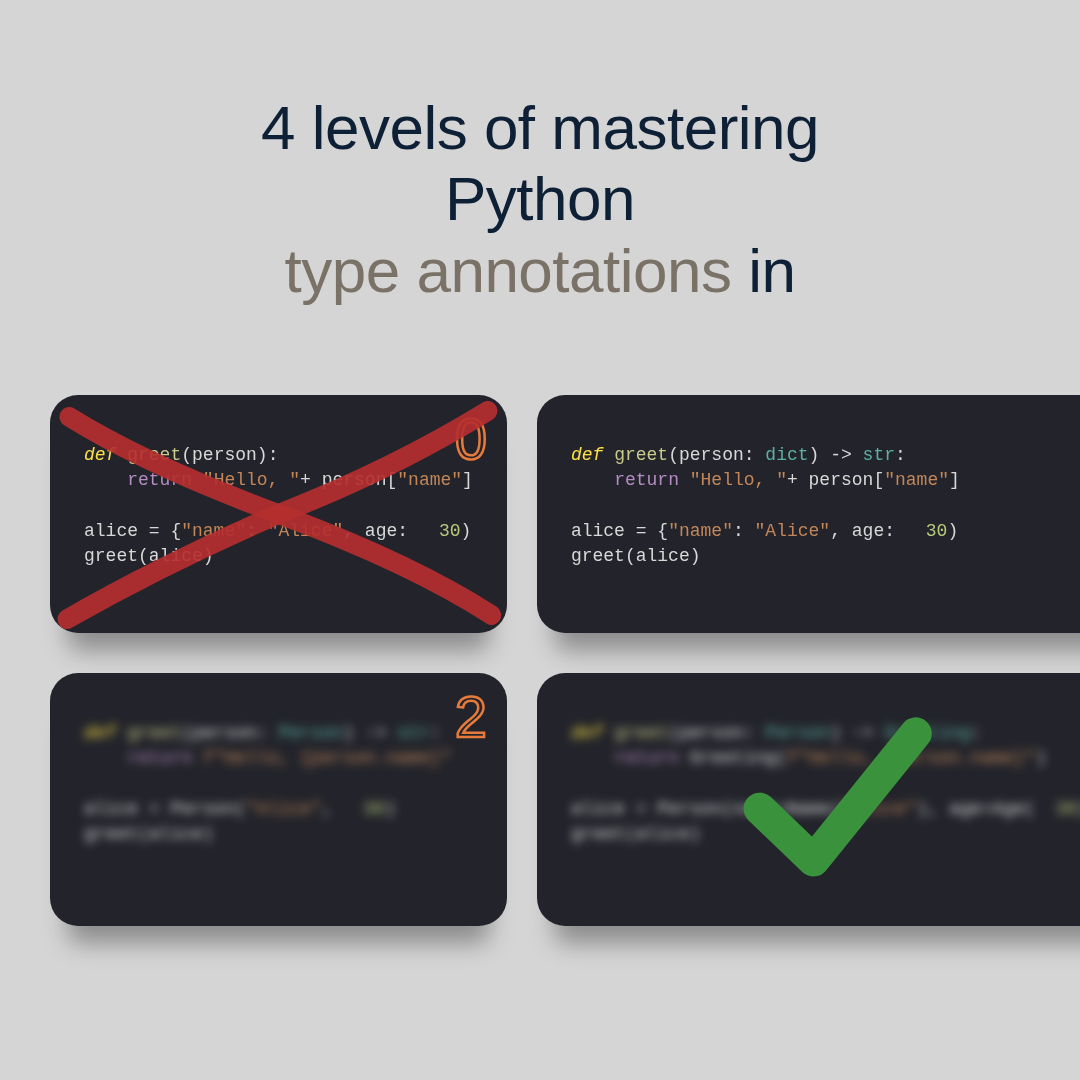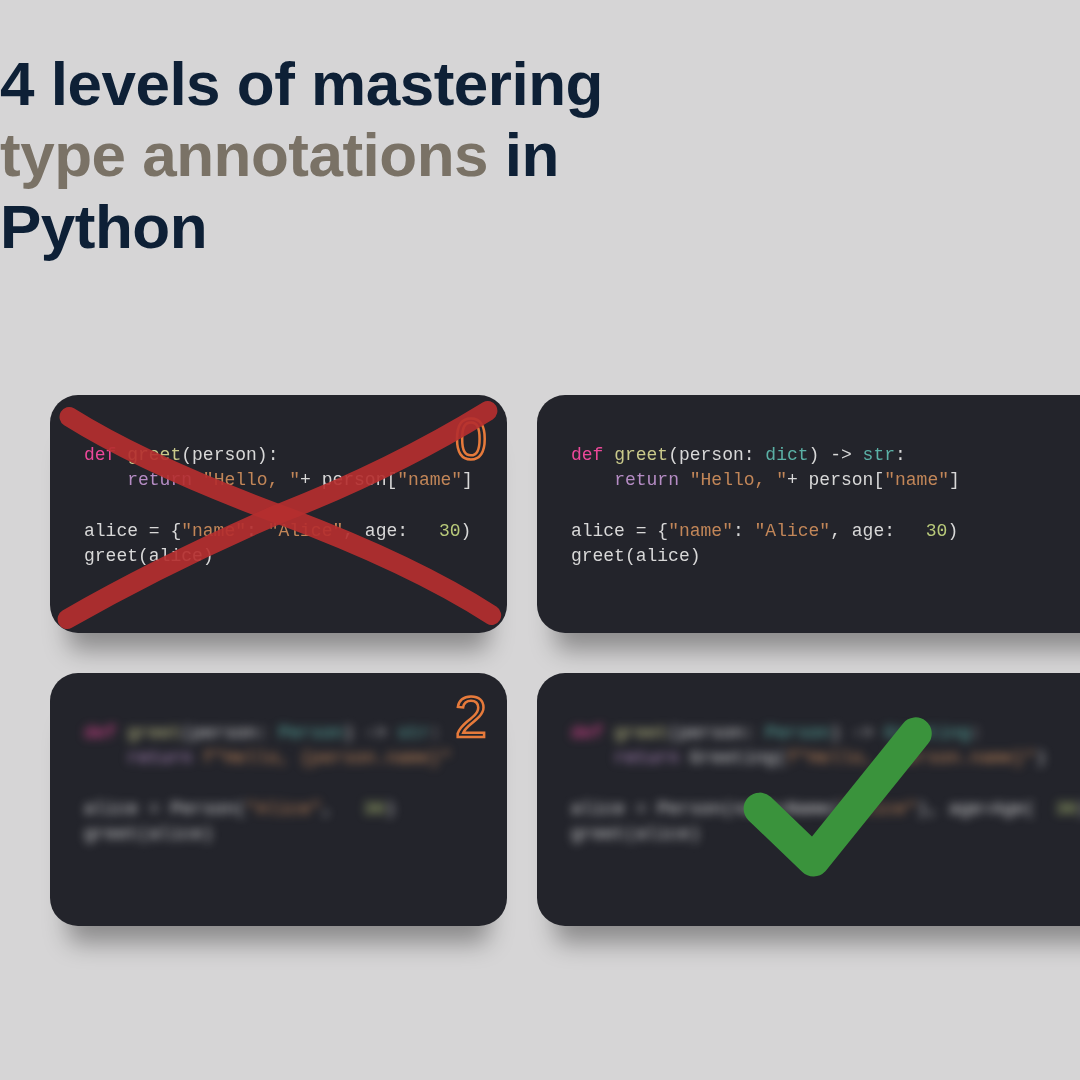--- a/index.html
+++ b/index.html
@@ -5,24 +5,24 @@
 * { margin: 0; padding: 0; box-sizing: border-box; }
 body {
   width: 1080px;
   height: 1080px;
   background: #d6d5d6;
   font-family: -apple-system, BlinkMacSystemFont, "Segoe UI", Helvetica, Arial, sans-serif;
   overflow: hidden;
   position: relative;
 }
 .heading {
-  text-align: left;
-  padding-top: 48px;
+  text-align: center;
+  padding-top: 92px;
   font-size: 62px;
-  font-weight: 700;
+  font-weight: 400;
   line-height: 1.15;
   letter-spacing: -0.5px;
 }
 .heading .dark { color: #0e2036; }
 .heading .muted { color: #7a7266; }
 .grid {
   position: absolute;
   top: 395px;
   left: 50px;
   right: 50px;
@@ -50,21 +50,21 @@
   font-family: "Arial Black", sans-serif;
   letter-spacing: -2px;
 }
 .code {
   font-family: "Consolas", "Menlo", "Courier New", monospace;
   font-size: 18px;
   line-height: 1.4;
   color: #d8d8d8;
   white-space: pre;
 }
-.kw-def { color: #ec4899; }
+.kw-def { color: #fde047; font-style: italic; }
 .fn { color: #c9c98a; }
 .kw-ret { color: #b58cc4; }
 .str { color: #c28658; }
 .num { color: #b8c97a; margin-left: 20px; }
 .type { color: #5ab0a5; }
 .builtin { color: #5ab0a5; }
 .blurred .code { filter: blur(5px); }
 .cross {
   position: absolute;
   inset: 0;
@@ -78,24 +78,24 @@
   transform: translate(-50%, -50%);
   pointer-events: none;
 }
 .check svg { width: 215px; height: 215px; }
 </style>
 </head>
 <body>
 
 <div class="heading">
   <div><span class="dark">4 levels of mastering</span></div>
+  <div><span class="dark">Python</span></div>
   <div>
     <span class="muted">type annotations</span><span class="dark"> in</span>
   </div>
-  <div><span class="dark">Python</span></div>
 </div>
 
 <div class="grid">
 
   <div class="card">
     <div class="level-num">0</div>
     <div class="code"><span class="kw-def">def</span> <span class="fn">greet</span>(person):
     <span class="kw-ret">return</span> <span class="str">"Hello, "</span>+ person[<span class="str">"name"</span>]
 
 alice = {<span class="str">"name"</span>: <span class="str">"Alice"</span>, age: <span class="num">30</span>)

